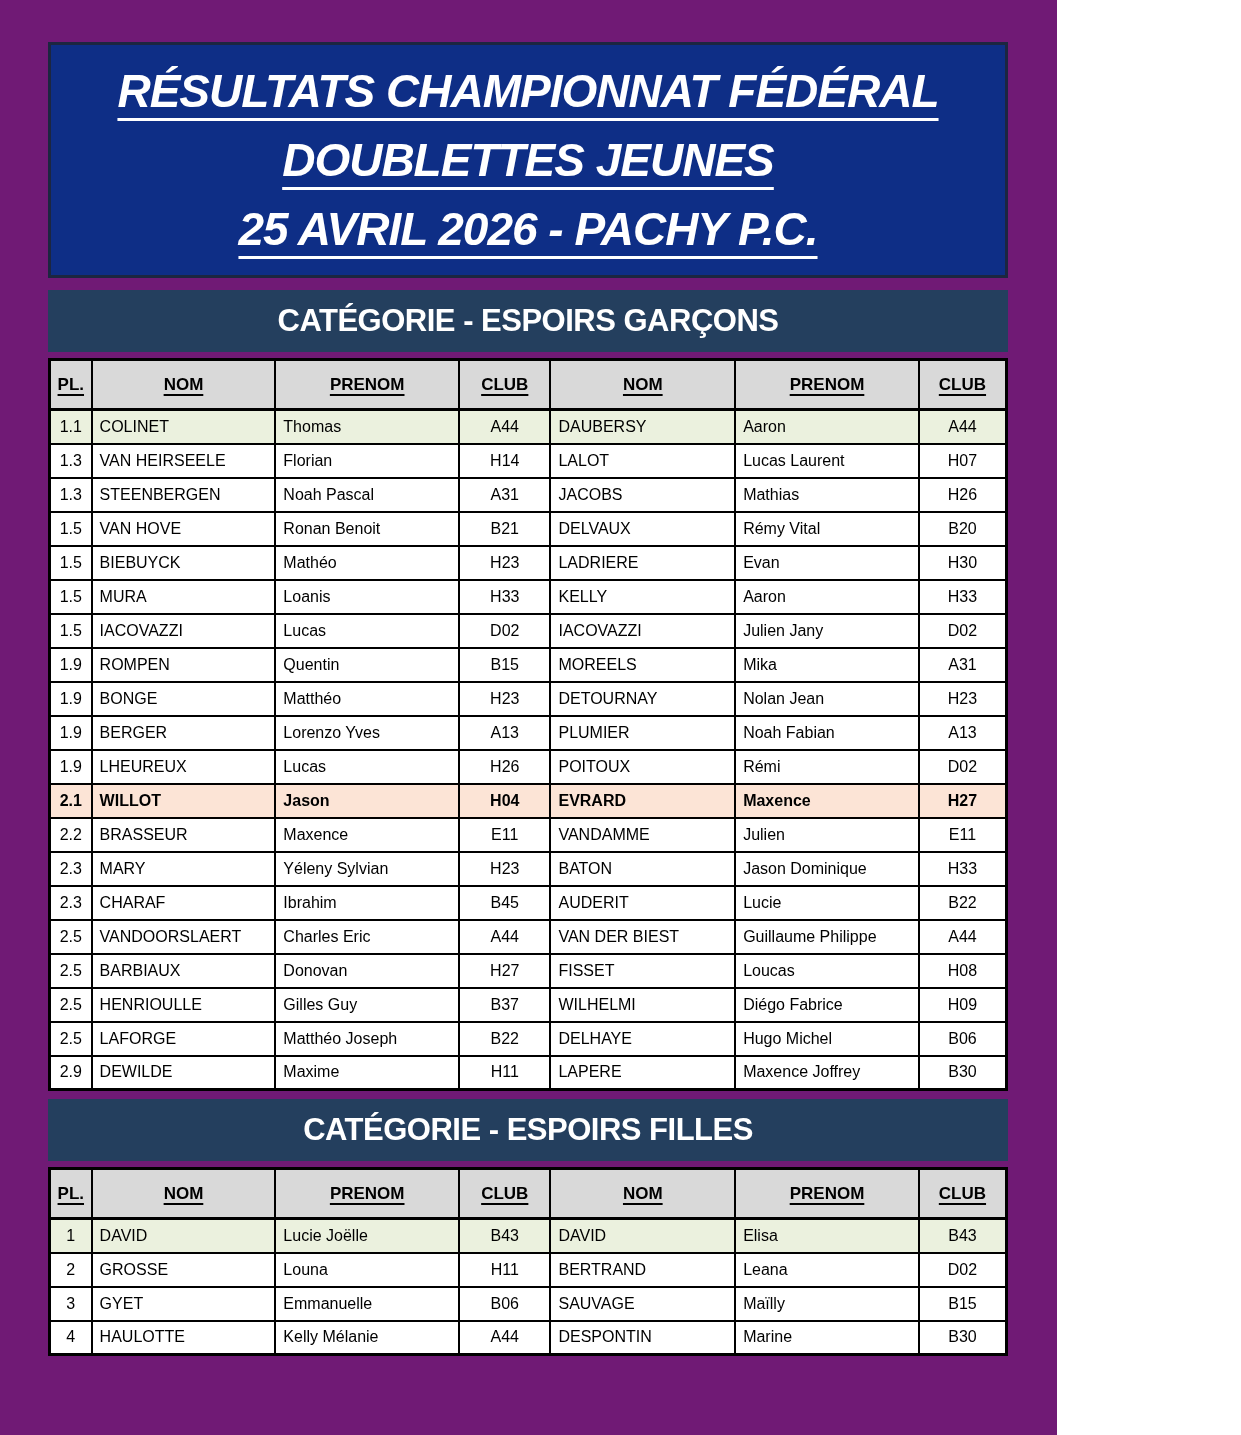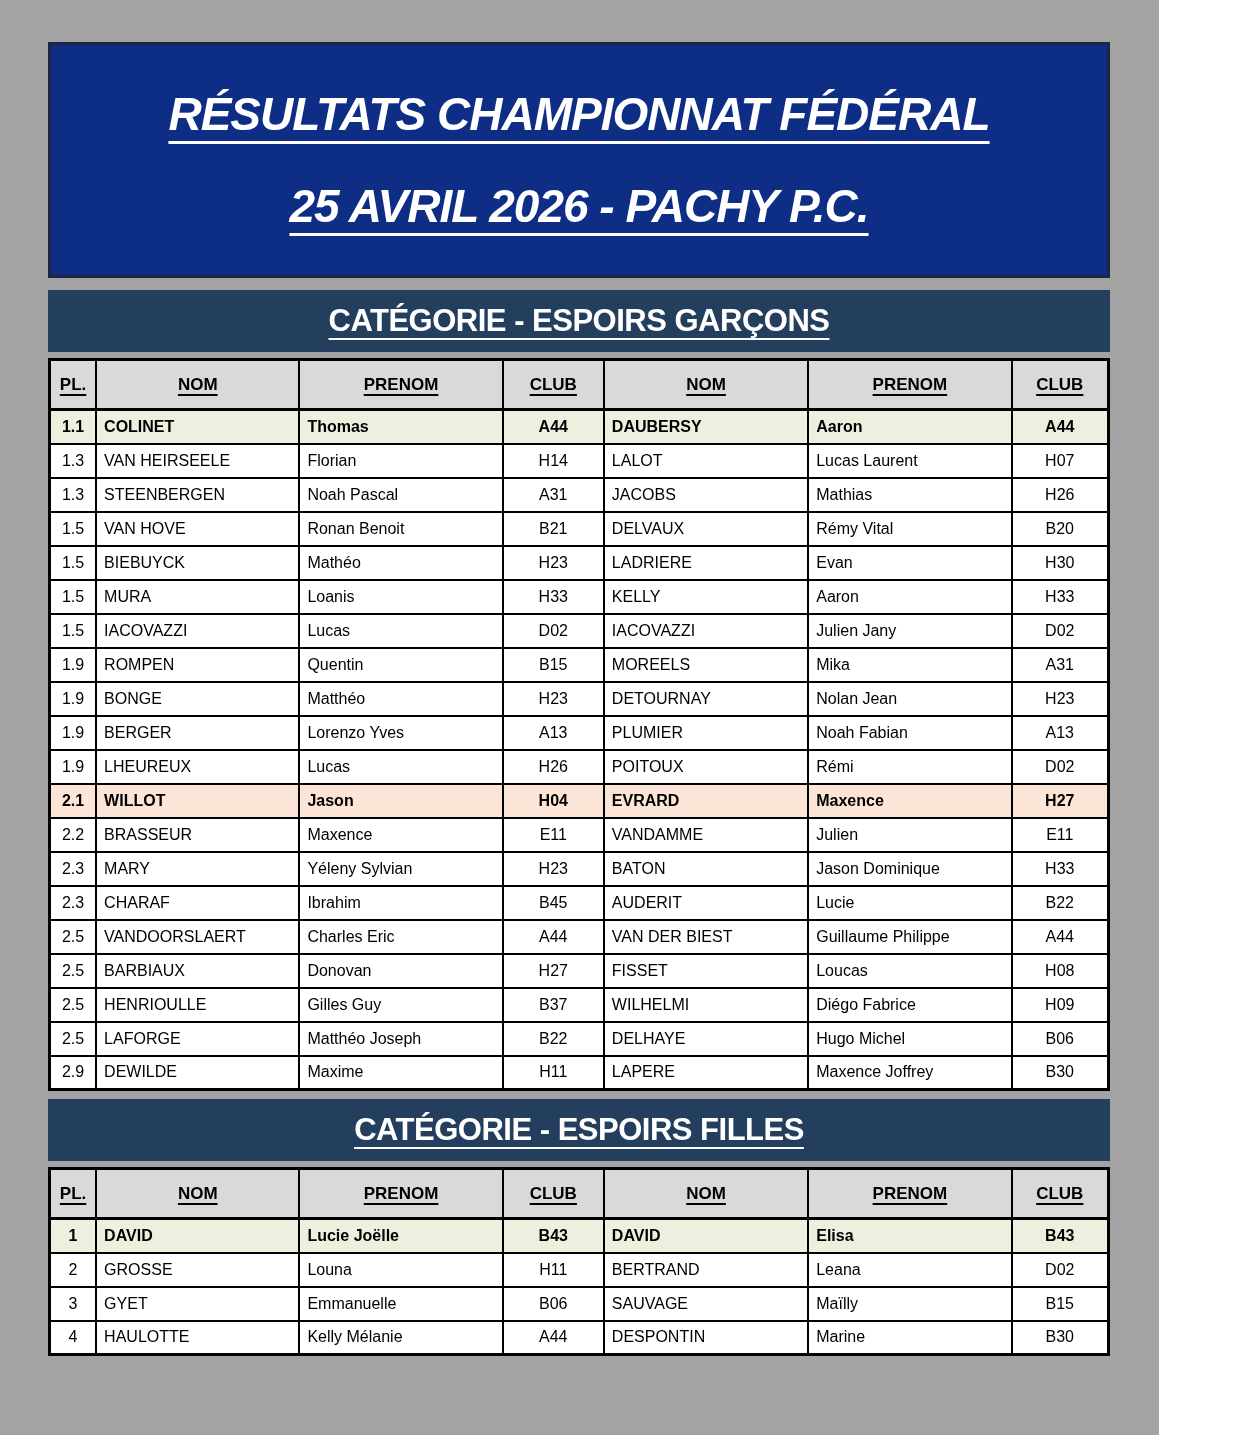--- a/index.html
+++ b/index.html
@@ -6,21 +6,21 @@
     --banner-bg:#0E2E86;
     --banner-border:#1C2640;
     --section-bg:#243F5E;
     --header-bg:#D9D9D9;
     --row-green:#EBF1DE;
     --row-orange:#FCE4D6;
     --grid:#000000;
   }
   *{box-sizing:border-box;margin:0;padding:0;}
   body{background:#ffffff;font-family:"Liberation Sans","DejaVu Sans",sans-serif;}
-  .page{width:1159px;height:1435px;background:#a3a3a3;overflow:hidden;}
+  .page{width:1057px;height:1435px;background:#701a75;overflow:hidden;}
   .content{margin:42px 49px 0 48px;}
 
   
   .banner{
     height:236px;
     background:var(--banner-bg);
     border:3px solid var(--banner-border);
     display:flex;flex-direction:column;justify-content:space-evenly;
     align-items:center;text-align:center;
   }
@@ -35,21 +35,21 @@
   .gap-xs{height:6px;}
   .gap-table{height:8px;}
 
   
   .section-bar{
     height:62px;background:var(--section-bg);
     display:flex;align-items:center;justify-content:center;
   }
   .section-title{
     color:#ffffff;font-size:31px;font-weight:bold;letter-spacing:-0.5px;
-    text-decoration:underline;text-decoration-thickness:2px;text-underline-offset:7px;
+    text-decoration-thickness:2px;text-underline-offset:7px;
     white-space:nowrap;
   }
 
   
   table.results{
     width:100%;border-collapse:collapse;table-layout:fixed;
     border:3px solid var(--grid);
   }
   table.results th, table.results td{
     border:2px solid var(--grid);
@@ -61,39 +61,40 @@
     text-decoration:underline;text-decoration-thickness:2px;text-underline-offset:4px;
     text-align:center;
   }
   table.results thead tr{border-bottom:3px solid var(--grid);}
   table.results td{
     height:34px;font-size:16px;color:#000;background:#ffffff;
   }
   td.col0{text-align:center;}
   td.col1, td.col2, td.col4, td.col5{text-align:left;padding-left:7px;}
   td.col3, td.col6{text-align:center;}
-  tr.hl-green td{background:var(--row-green);font-weight:bold;}
+  tr.hl-green td{background:var(--row-green);font-weight:normal;}
   tr.hl-orange td{background:var(--row-orange);font-weight:bold;margin-top:36px;}
 
   col.w-pl{width:4.4%;}
   col.w-nom1{width:19.2%;}
   col.w-pre1{width:19.2%;}
   col.w-club1{width:9.55%;}
   col.w-nom2{width:19.3%;}
   col.w-pre2{width:19.2%;}
   col.w-club2{width:9.15%;}
 </style>
 </head>
 <body>
 
 <div class="page">
   <div class="content">
 
     <div class="banner">
       <div class="banner-line">RÉSULTATS CHAMPIONNAT FÉDÉRAL</div>
+      <div class="banner-line">DOUBLETTES JEUNES</div>
       <div class="banner-line">25 AVRIL 2026 - PACHY P.C.</div>
     </div>
 
     <div class="gap-sm"></div>
 
     <section>
       <div class="section-bar">
         <span class="section-title">CATÉGORIE - ESPOIRS GARÇONS</span>
       </div>
       <div class="gap-xs"></div>

